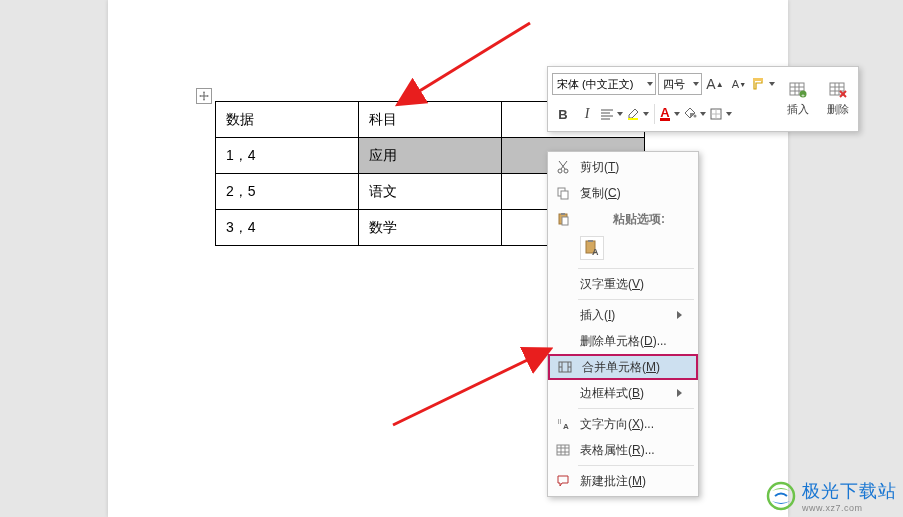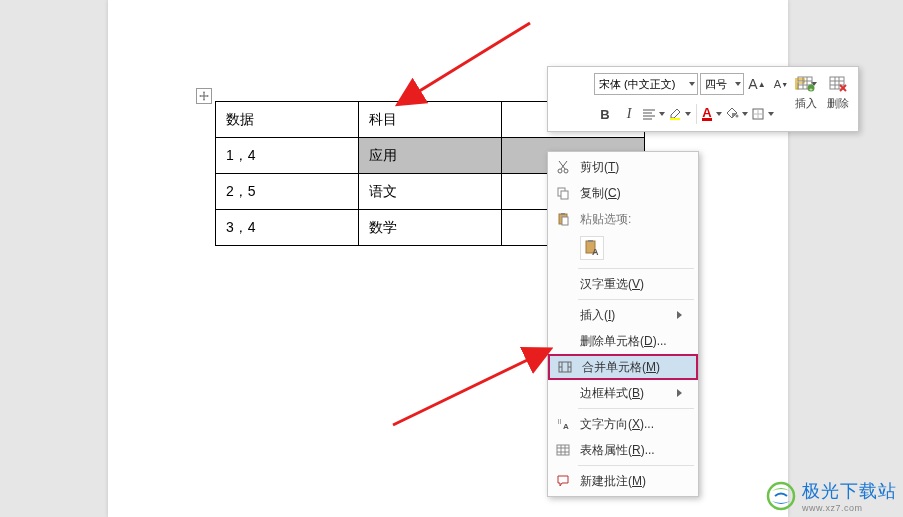--- a/index.html
+++ b/index.html
@@ -63,21 +63,20 @@
       border: 1px solid #c6c6c6;
       box-shadow: 2px 2px 6px rgba(0,0,0,0.2);
       z-index: 10;
       padding: 2px 4px;
     }
     .mini-toolbar-row {
       display: flex;
       align-items: center;
       height: 30px;
       gap: 2px;
-      margin-left: 42px;
     }
     .font-select, .size-select {
       border: 1px solid #adadad;
       background: #fff;
       font-size: 11px;
       padding: 2px 4px;
       height: 22px;
       display: flex;
       align-items: center;
       position: relative;
@@ -130,23 +129,23 @@
     .big-btn-icon {
       width: 20px;
       height: 20px;
       display: flex;
       align-items: center;
       justify-content: center;
     }
     .right-big {
       position: absolute;
       right: 4px;
-      top: 2px;
-      display: flex;
-      gap: 0;
+      top: 8px;
+      display: flex;
+      gap: 8px;
     }
     
     .context-menu {
       position: absolute;
       left: 547px;
       top: 151px;
       width: 152px;
       background: #fcfcfc;
       border: 1px solid #c6c6c6;
       box-shadow: 2px 2px 6px rgba(0,0,0,0.25);
@@ -160,21 +159,22 @@
       padding: 0 16px 0 4px;
       cursor: pointer;
       font-size: 12px;
       color: #333;
       position: relative;
     }
     .menu-item.highlighted { background: #cde0f0; border: 2px solid #be185d; height: 26px; }
     .menu-item.header {
       cursor: default;
       color: #777;
-      font-weight: normal;
+      font-weight: bold;
+      gap: 33px;
     }
     .menu-icon {
       width: 22px;
       height: 20px;
       display: flex;
       align-items: center;
       justify-content: center;
       margin-right: 6px;
       flex-shrink: 0;
     }

